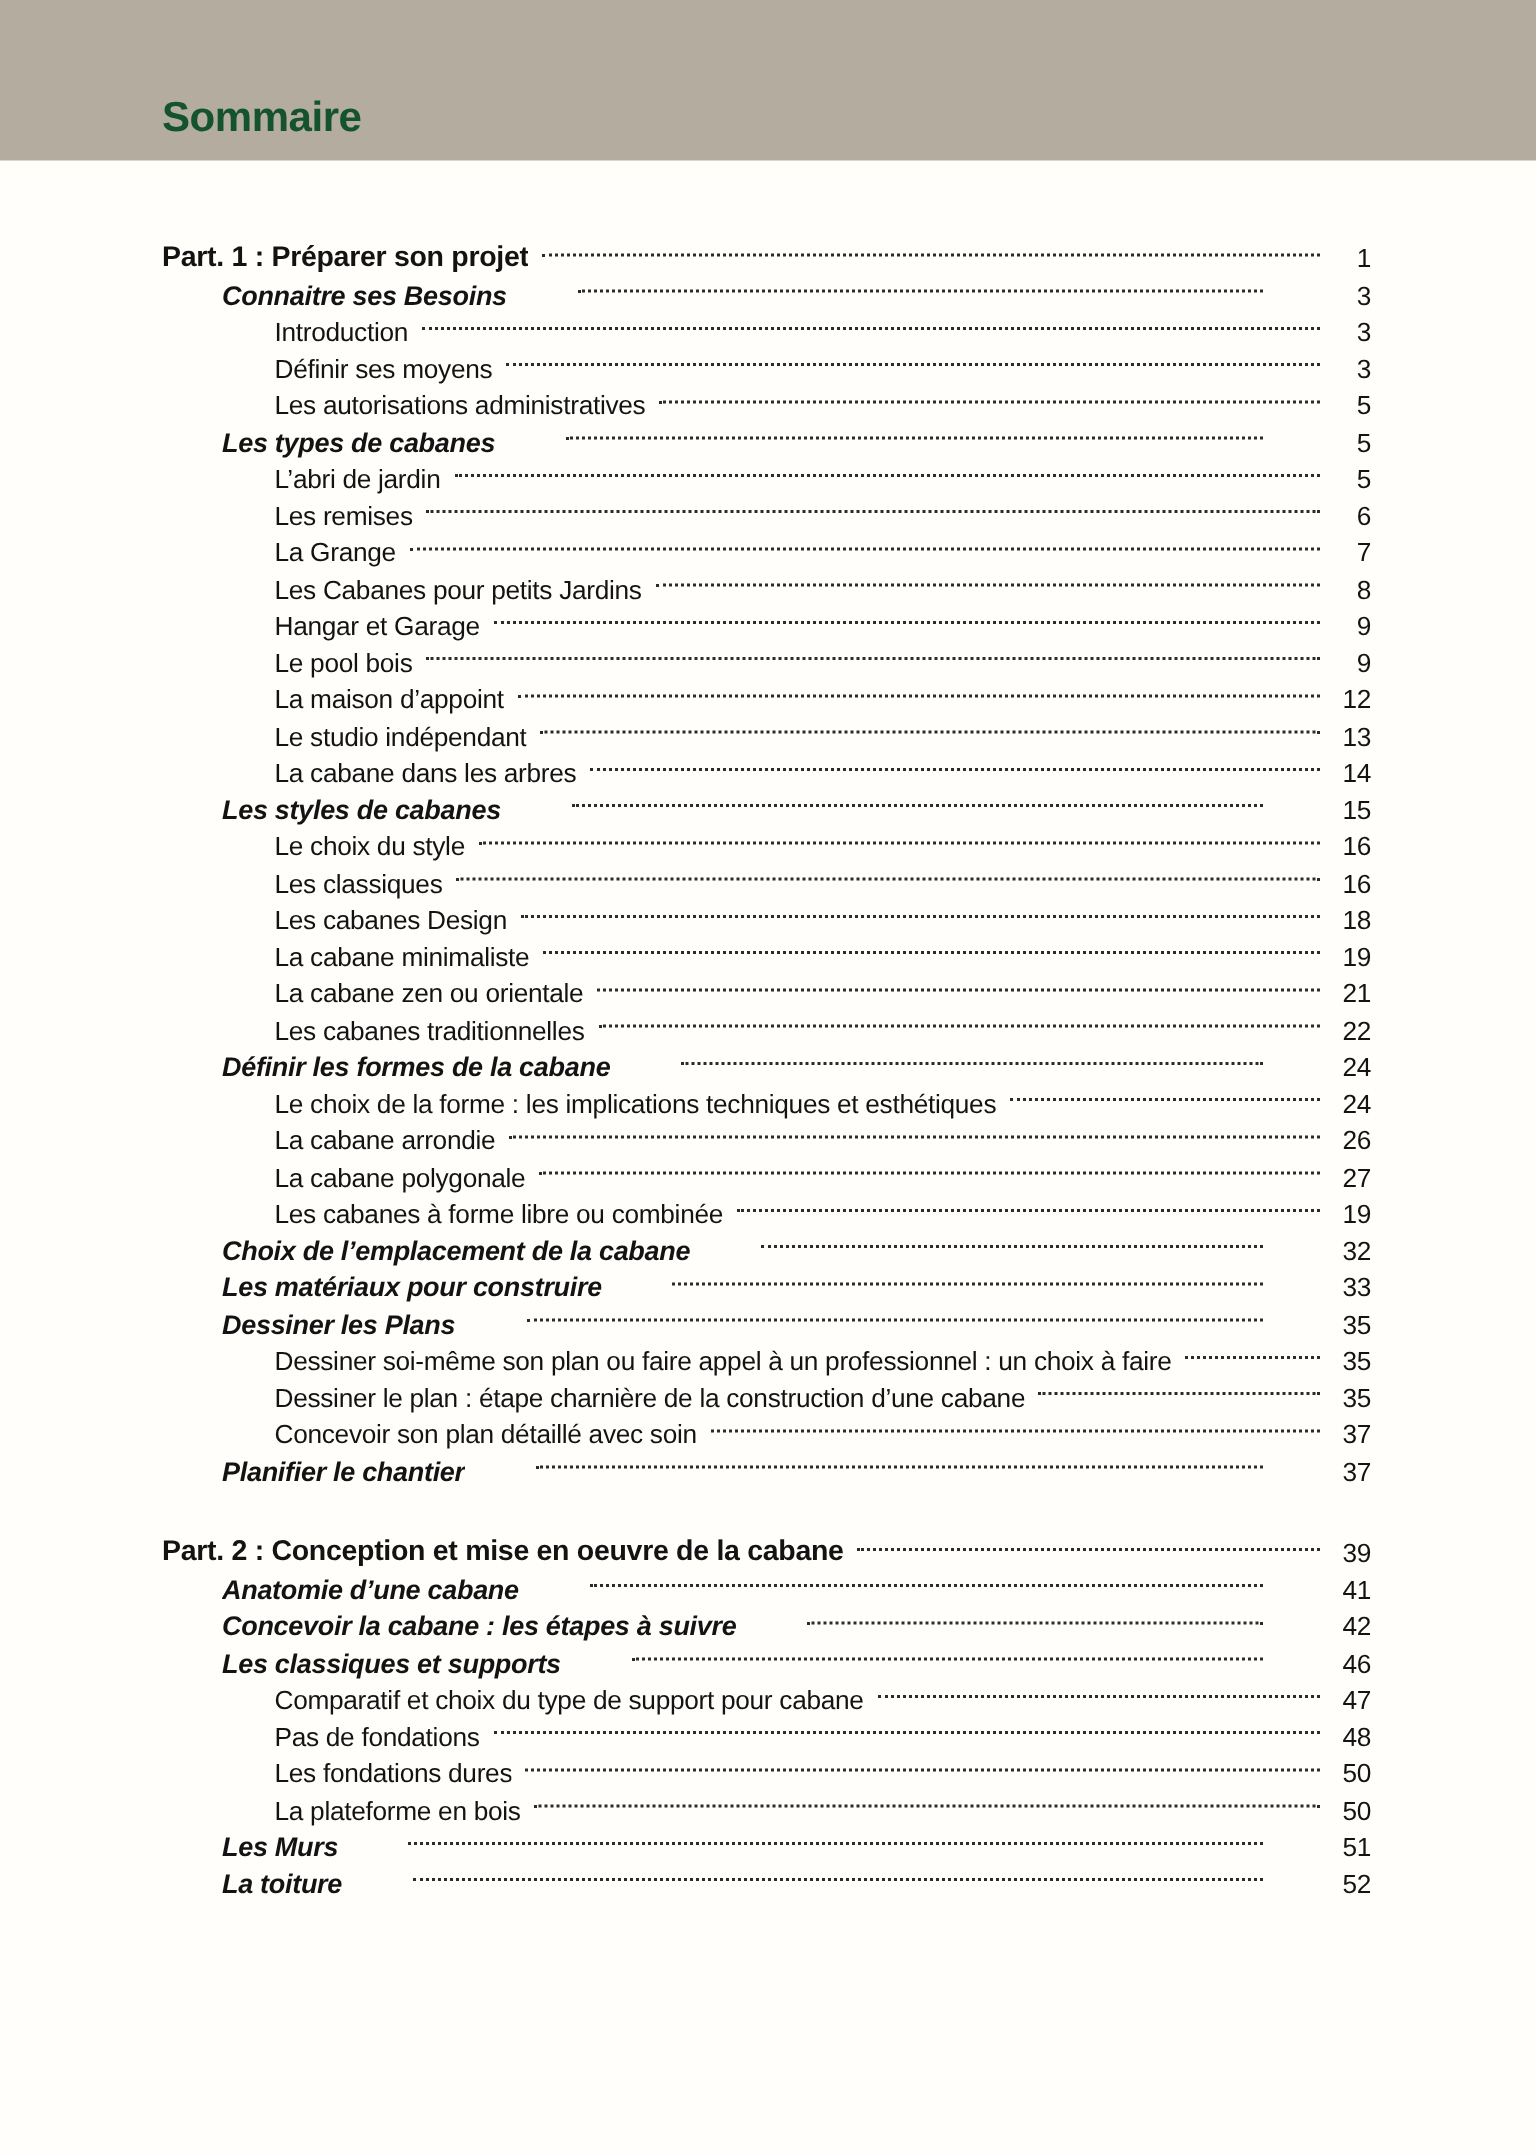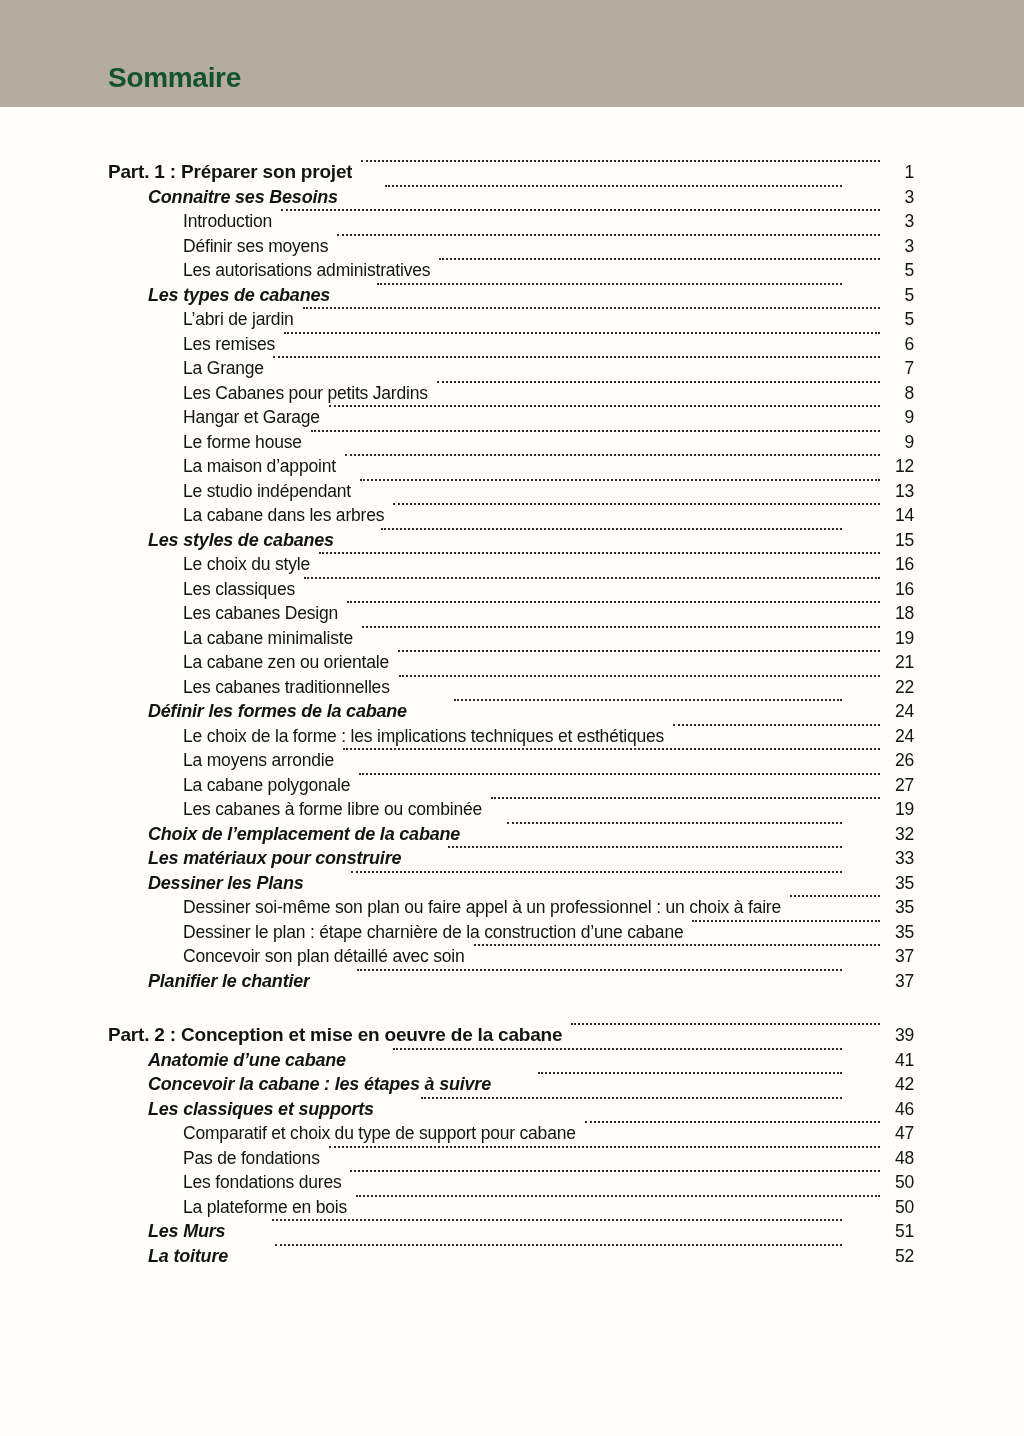--- a/index.html
+++ b/index.html
@@ -30,21 +30,21 @@
     color: #14532d;
   }
   .toc {
     padding: 53px 110px 0 108px;
     letter-spacing: -0.2px;
   }
   .toc-block { margin: 0; }
   .toc-block.part-2 { margin-top: 30px; }
   .toc-row {
     display: flex;
-    align-items: flex-start;
+    align-items: center;
     line-height: 24.5px;
     white-space: nowrap;
   }
   .toc-row .label { flex: 0 1 auto; overflow: hidden; }
   .toc-row.level-0 { font-size: 19px; font-weight: 700; }
   .toc-row.level-1 { font-size: 18px; font-weight: 700; font-style: italic; padding-left: 40px; gap: 38px; }
   .toc-row.level-2 { font-size: 17.5px; font-weight: 400; padding-left: 75px; }
   .dots {
     flex: 1 1 auto;
     min-width: 14px;
@@ -133,21 +133,21 @@
           <span class="pagenum">8</span>
         </div>
 
         <div class="toc-row level-2">
           <span class="label">Hangar et Garage</span>
           <span class="dots"></span>
           <span class="pagenum">9</span>
         </div>
 
         <div class="toc-row level-2">
-          <span class="label">Le forme house</span>
+          <span class="label">Le pool bois</span>
           <span class="dots"></span>
           <span class="pagenum">9</span>
         </div>
 
         <div class="toc-row level-2">
           <span class="label">La maison d’appoint</span>
           <span class="dots"></span>
           <span class="pagenum">12</span>
         </div>
 
@@ -212,21 +212,21 @@
         </div>
 
         <div class="toc-row level-2">
           <span class="label">Le choix de la forme : les implications techniques et esthétiques</span>
           <span class="dots"></span>
           <span class="pagenum">24</span>
         </div>
 
 
         <div class="toc-row level-2">
-          <span class="label">La moyens arrondie</span>
+          <span class="label">La cabane arrondie</span>
           <span class="dots"></span>
           <span class="pagenum">26</span>
         </div>
 
         <div class="toc-row level-2">
           <span class="label">La cabane polygonale</span>
           <span class="dots"></span>
           <span class="pagenum">27</span>
         </div>
 

